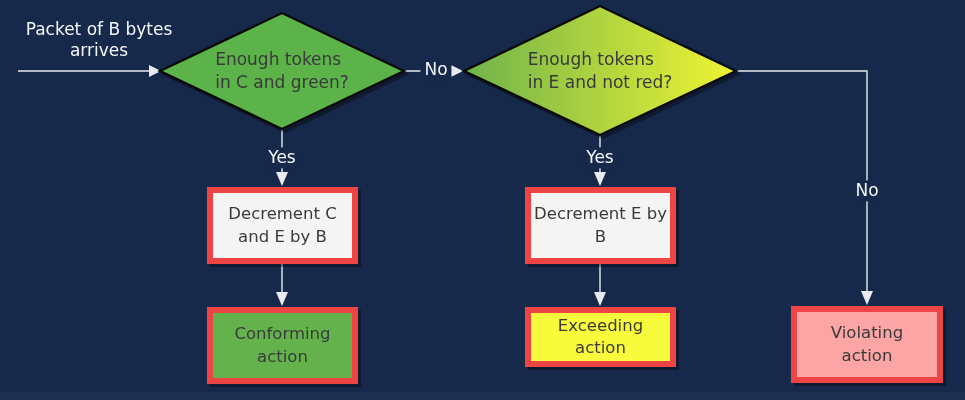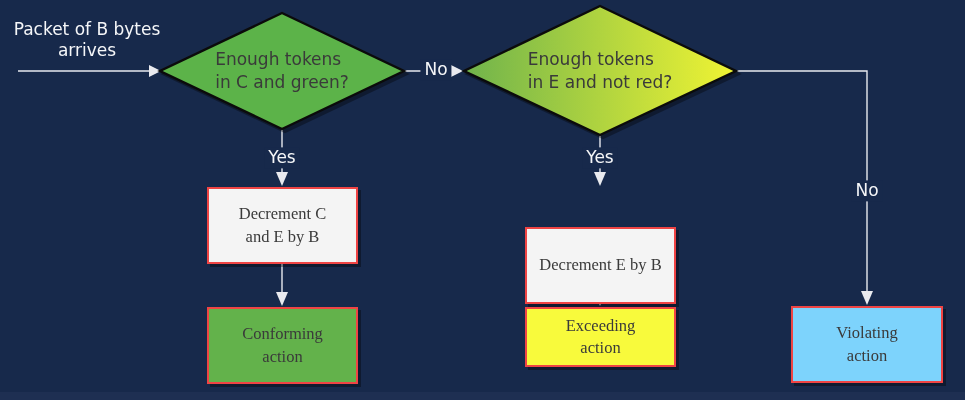--- a/index.html
+++ b/index.html
@@ -11,27 +11,26 @@
     background:#17294b;
   }
   .connectors{position:absolute;left:0;top:0;z-index:1;}
   .connectors path{stroke:#e9eaef;stroke-width:1.4;fill:none;}
   .connectors polygon{fill:#e9eaef;stroke:none;}
   .shape-svg{position:absolute;z-index:2;overflow:visible;}
   .shape-svg polygon{stroke:#0b0b0b;stroke-width:2.4;filter:drop-shadow(3px 3px 0 rgba(0,0,0,0.35));}
   .node-box{
     position:absolute;z-index:2;
     box-sizing:border-box;
-    border:2px solid #ef4444;
+    border:6px solid #ef4444;
     box-shadow:3px 3px 0 rgba(0,0,0,0.35);
     display:flex;align-items:center;justify-content:center;
     text-align:center;
     color:#3a3a3a;font-size:16.5px;line-height:1.35;
     white-space:pre-line;
-    font-family:Liberation Serif, serif;
   }
   .diamond-label{
     position:absolute;z-index:3;
     display:flex;align-items:center;justify-content:center;
     text-align:left;
     color:#3a3a3a;font-size:17px;line-height:1.35;
     white-space:pre-line;
     pointer-events:none;
   }
   .flow-label{
@@ -86,32 +85,32 @@
       </linearGradient>
     </defs>
     <polygon points="138,4 274,69 138,133 2,69" fill="url(#grad-d2)"></polygon>
   </svg>
   <div class="diamond-label" style="left:488px;top:40px;width:224px;height:62px;">Enough tokens
 in E and not red?</div>
 
   <div class="node-box" style="left: 207px; top: 187px; width: 151px; height: 77px; background: rgb(244, 244, 244);">Decrement C
 and E by B</div>
 
-  <div class="node-box" style="left: 525px; top: 187px; width: 151px; height: 77px; background: rgb(244, 244, 244); margin-top: 40px;">Decrement E by B</div>
+  <div class="node-box" style="left: 525px; top: 187px; width: 151px; height: 77px; background: rgb(244, 244, 244);">Decrement E by B</div>
 
   <div class="node-box" style="left: 207px; top: 307px; width: 151px; height: 77px; background: rgb(99, 178, 75);">Conforming
 action</div>
 
   <div class="node-box" style="left: 525px; top: 307px; width: 151px; height: 60px; background: rgb(248, 250, 60);">Exceeding
 action</div>
 
-  <div class="node-box" style="left: 791px; top: 306px; width: 152px; height: 77px; background: #7dd3fc;">Violating
+  <div class="node-box" style="left: 791px; top: 306px; width: 152px; height: 77px; background: #fca5a5;">Violating
 action</div>
 
-  <div class="flow-label" style="left:8px;top:19px;width:158px;">Packet of B bytes
+  <div class="flow-label" style="left:20px;top:19px;width:158px;">Packet of B bytes
 arrives</div>
 
   <div class="flow-label edge-label" style="left: 436px; top: 70px; background: rgb(23, 41, 75);">No</div>
 
   <div class="flow-label edge-label" style="left: 282px; top: 158px; background: rgb(23, 41, 75);">Yes</div>
 
   <div class="flow-label edge-label" style="left: 600px; top: 158px; background: rgb(23, 41, 75);">Yes</div>
 
   <div class="flow-label edge-label" style="left: 867px; top: 191px; background: rgb(23, 41, 75);">No</div>
 

